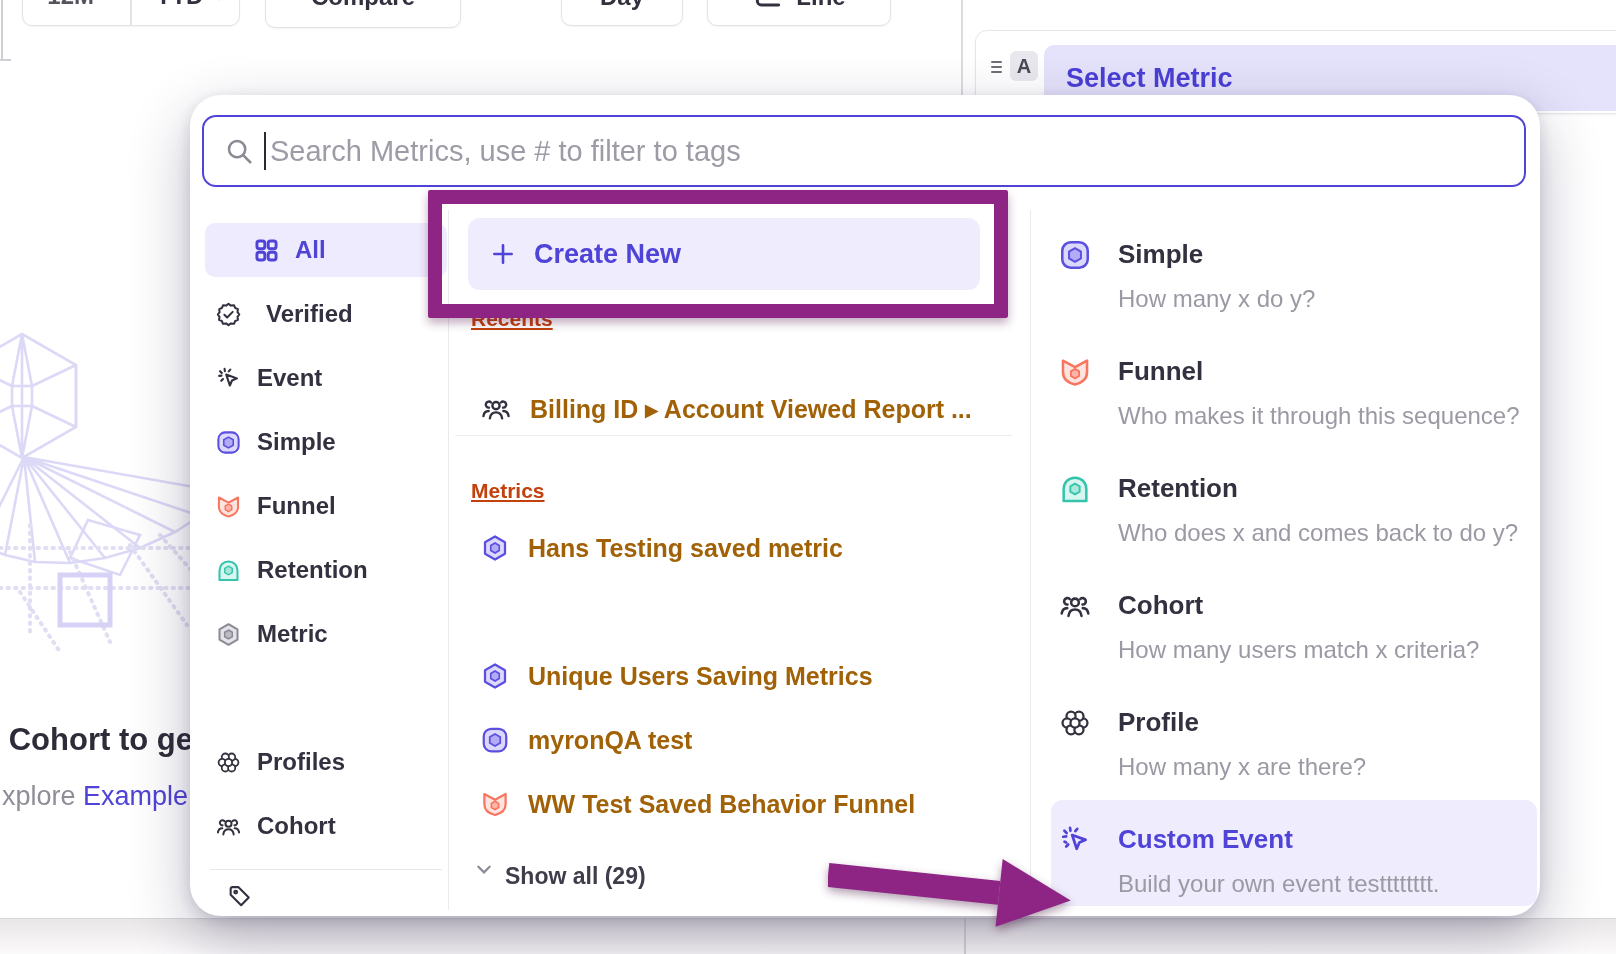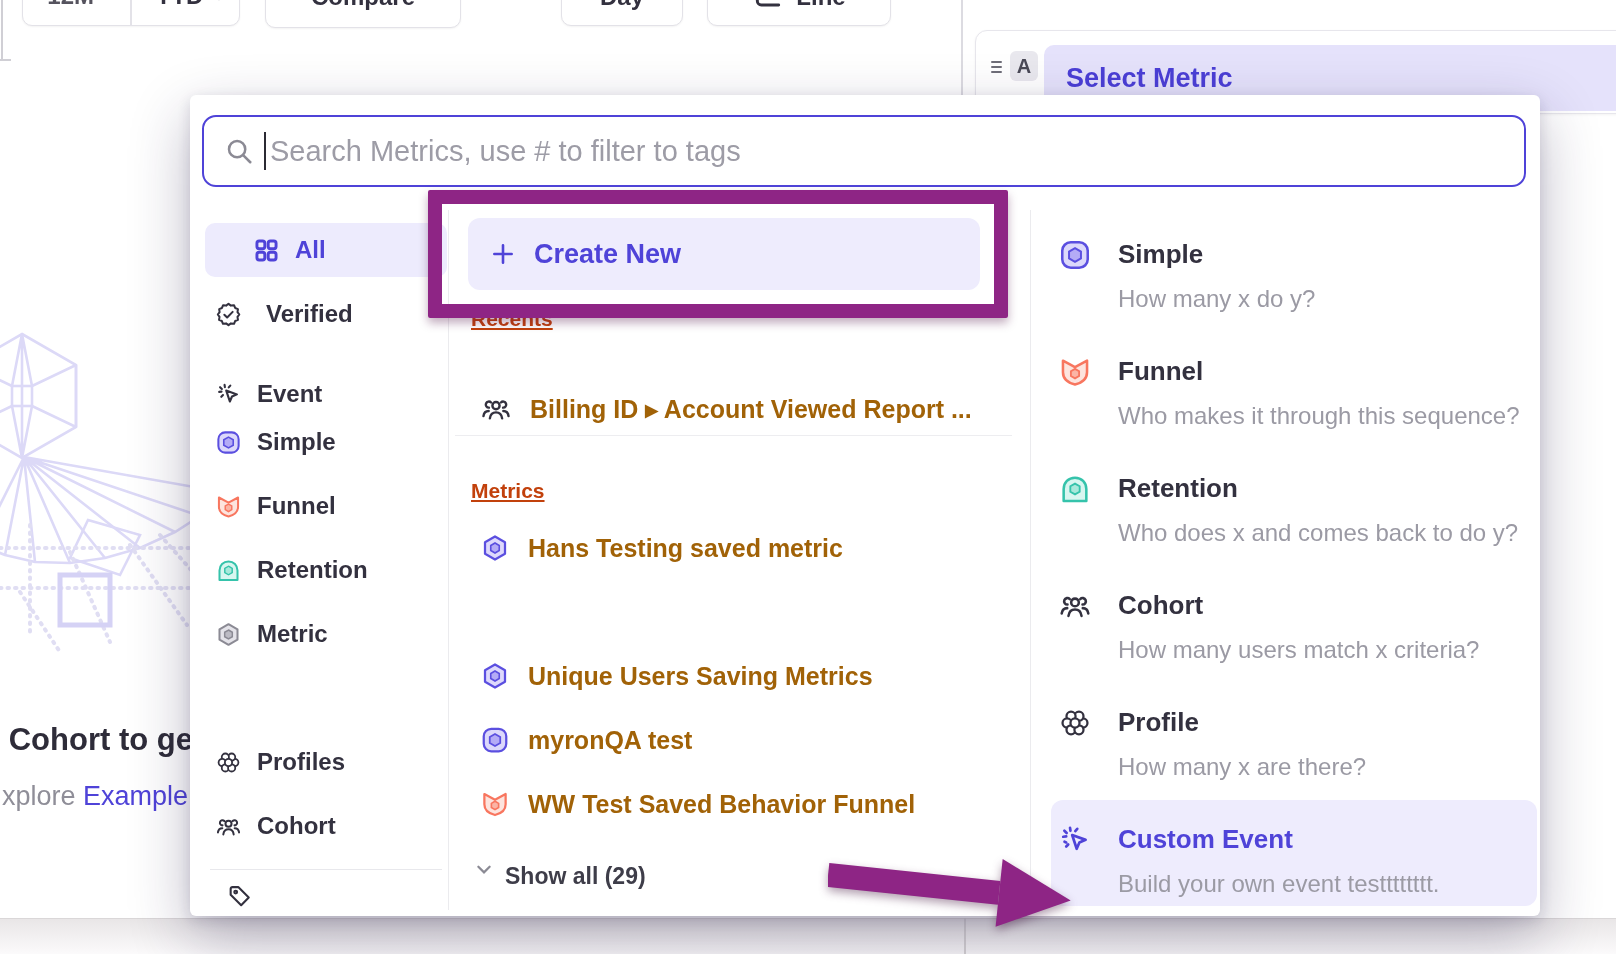--- a/index.html
+++ b/index.html
@@ -31,21 +31,21 @@
   .metric-card { position:absolute; left:975px; top:30px; width:700px; height:84px;
     background:#fff; border:1px solid #e7e6ec; border-radius:12px; box-shadow:0 1px 3px rgba(0,0,0,.05); }
   .series-badge { position:absolute; left:34px; top:20px; width:28px; height:30px; background:#e9e8ee;
     border-radius:6px; display:flex; align-items:center; justify-content:center;
     font-size:20px; font-weight:700; color:#4a4956; }
   .select-pill { position:absolute; left:68px; top:14px; width:648px; height:66px; background:#e5e2fb;
     border-radius:10px; display:flex; align-items:center; padding-left:22px;
     font-size:27px; font-weight:600; color:#4b3fd6; }
   
   .modal { position:absolute; left:190px; top:95px; width:1350px; height:821px;
-    background:#fff; border-radius:6px; overflow:hidden; z-index:10;
+    background:#fff; border-radius:31px; overflow:hidden; z-index:10;
     box-shadow:0 22px 60px rgba(35,28,70,.30), 0 4px 14px rgba(35,28,70,.14); }
   .search-box { position:absolute; left:12px; top:20px; width:1324px; height:72px;
     border:2px solid #4f43d8; border-radius:14px; display:flex; align-items:center; background:#fff; }
   .search-box input { border:none; outline:none; flex:1; font-size:29px; color:#33313f;
     font-family:"Liberation Sans", sans-serif; background:transparent; padding-left:14px; }
   .search-box input::placeholder { color:#9d9ca6; }
   .caret { position:absolute; left:88px; top:17px; width:2px; height:38px; background:#2b2a33; }
   .vdiv { position:absolute; top:115px; width:1px; height:700px; background:#ebebee; }
   
   .srow { position:absolute; left:15px; width:242px; height:54px; border-radius:10px;
@@ -192,21 +192,21 @@
     </div>
     <div class="srow" style="top:192px;gap:24px;">
       <span class="icon">
           <svg width="27" height="27" viewBox="0 0 24 24" fill="none" stroke="#33313f" stroke-width="1.8" stroke-linejoin="round">
             <path d="M12 2.5l2.2 1.6 2.7-.4 1 2.5 2.5 1-.4 2.7 1.6 2.1-1.6 2.1.4 2.7-2.5 1-1 2.5-2.7-.4-2.2 1.6-2.2-1.6-2.7.4-1-2.5-2.5-1 .4-2.7L2.5 12l1.6-2.1-.4-2.7 2.5-1 1-2.5 2.7.4z"></path>
             <path d="M8.3 12.2l2.5 2.5 4.9-5" stroke-linecap="round"></path>
           </svg>
         </span>
       <span class="lbl">Verified</span>
     </div>
-    <div class="srow" style="top:272px;">
+    <div class="srow" style="top:256px;">
       <span class="icon">
           <svg width="27" height="27" viewBox="0 0 24 24" fill="none" stroke="#33313f" stroke-width="1.9" stroke-linecap="round" stroke-linejoin="round">
             <path d="M10 8.5l9.5 3.4-4.4 1.9-1.9 4.4z"></path>
             <path d="M4.5 5.5l1.6 1.6M8.5 3.4l.3 2.1M3.7 9.7l2.1-.3M5.6 14l1.5-1.5M13.6 4.1l-1.4 1.6"></path>
           </svg>
         </span>
       <span class="lbl">Event</span>
     </div>
     <div class="srow" style="top:320px;">
       <span class="icon">

